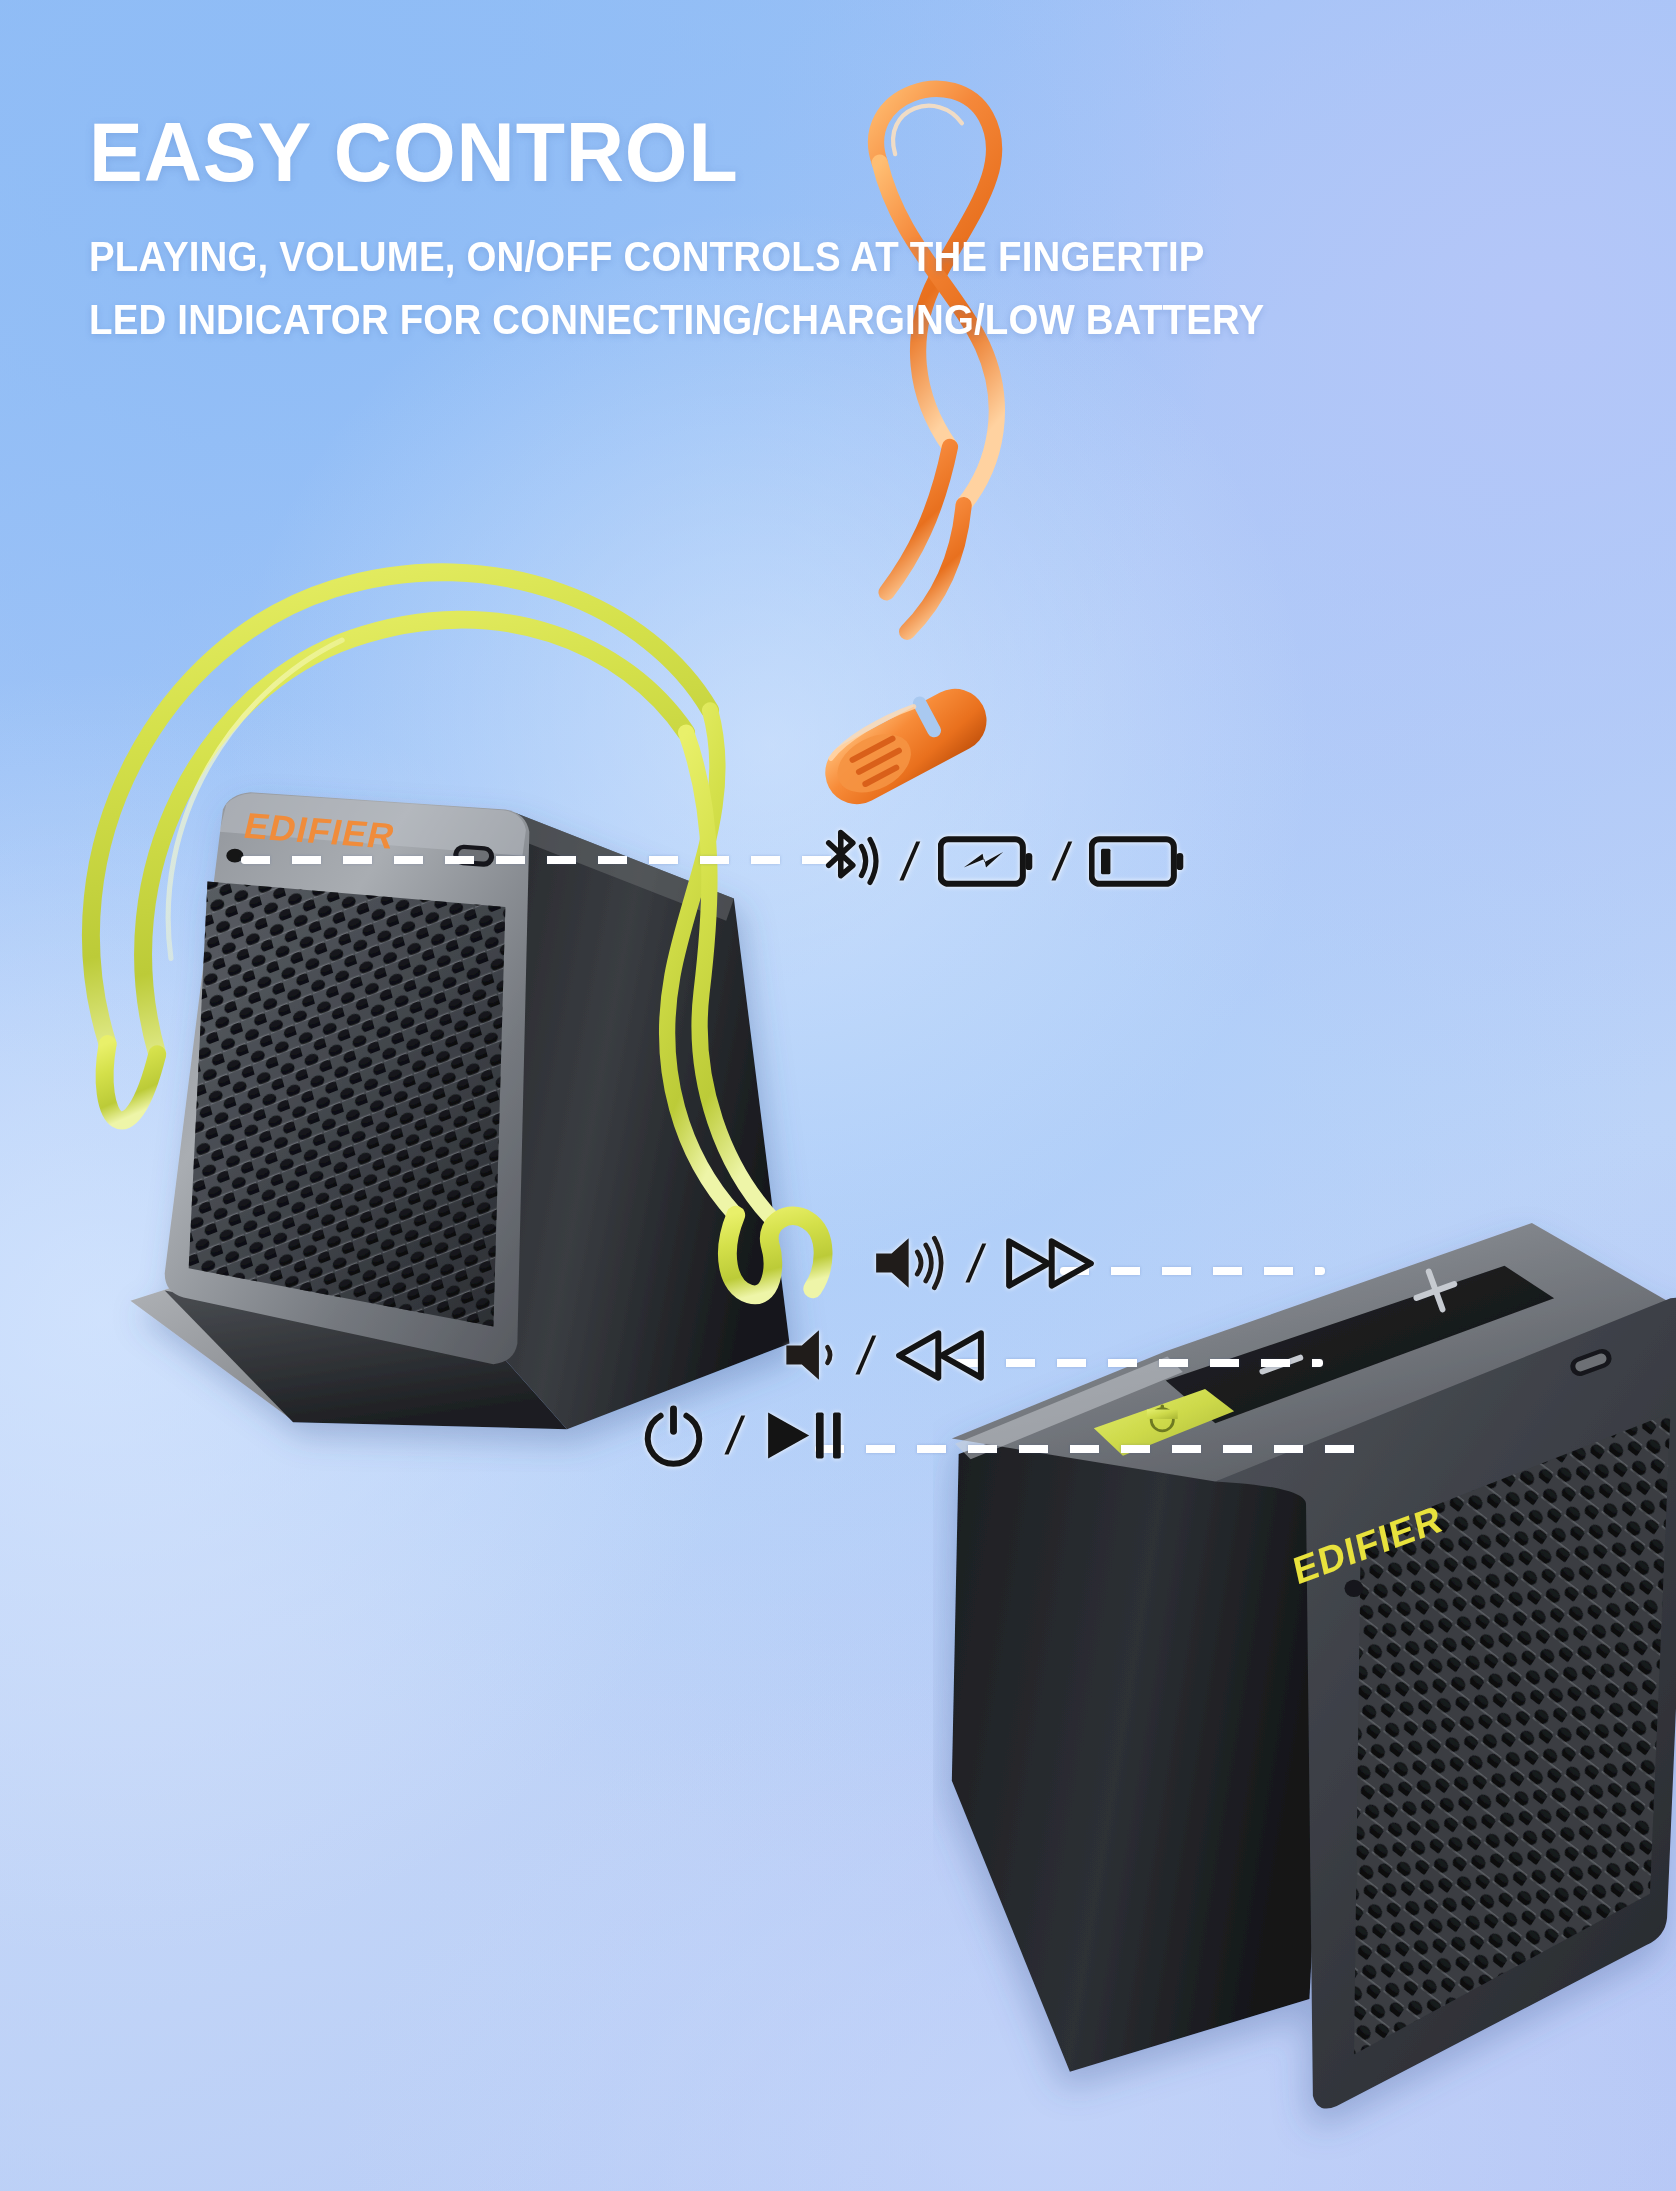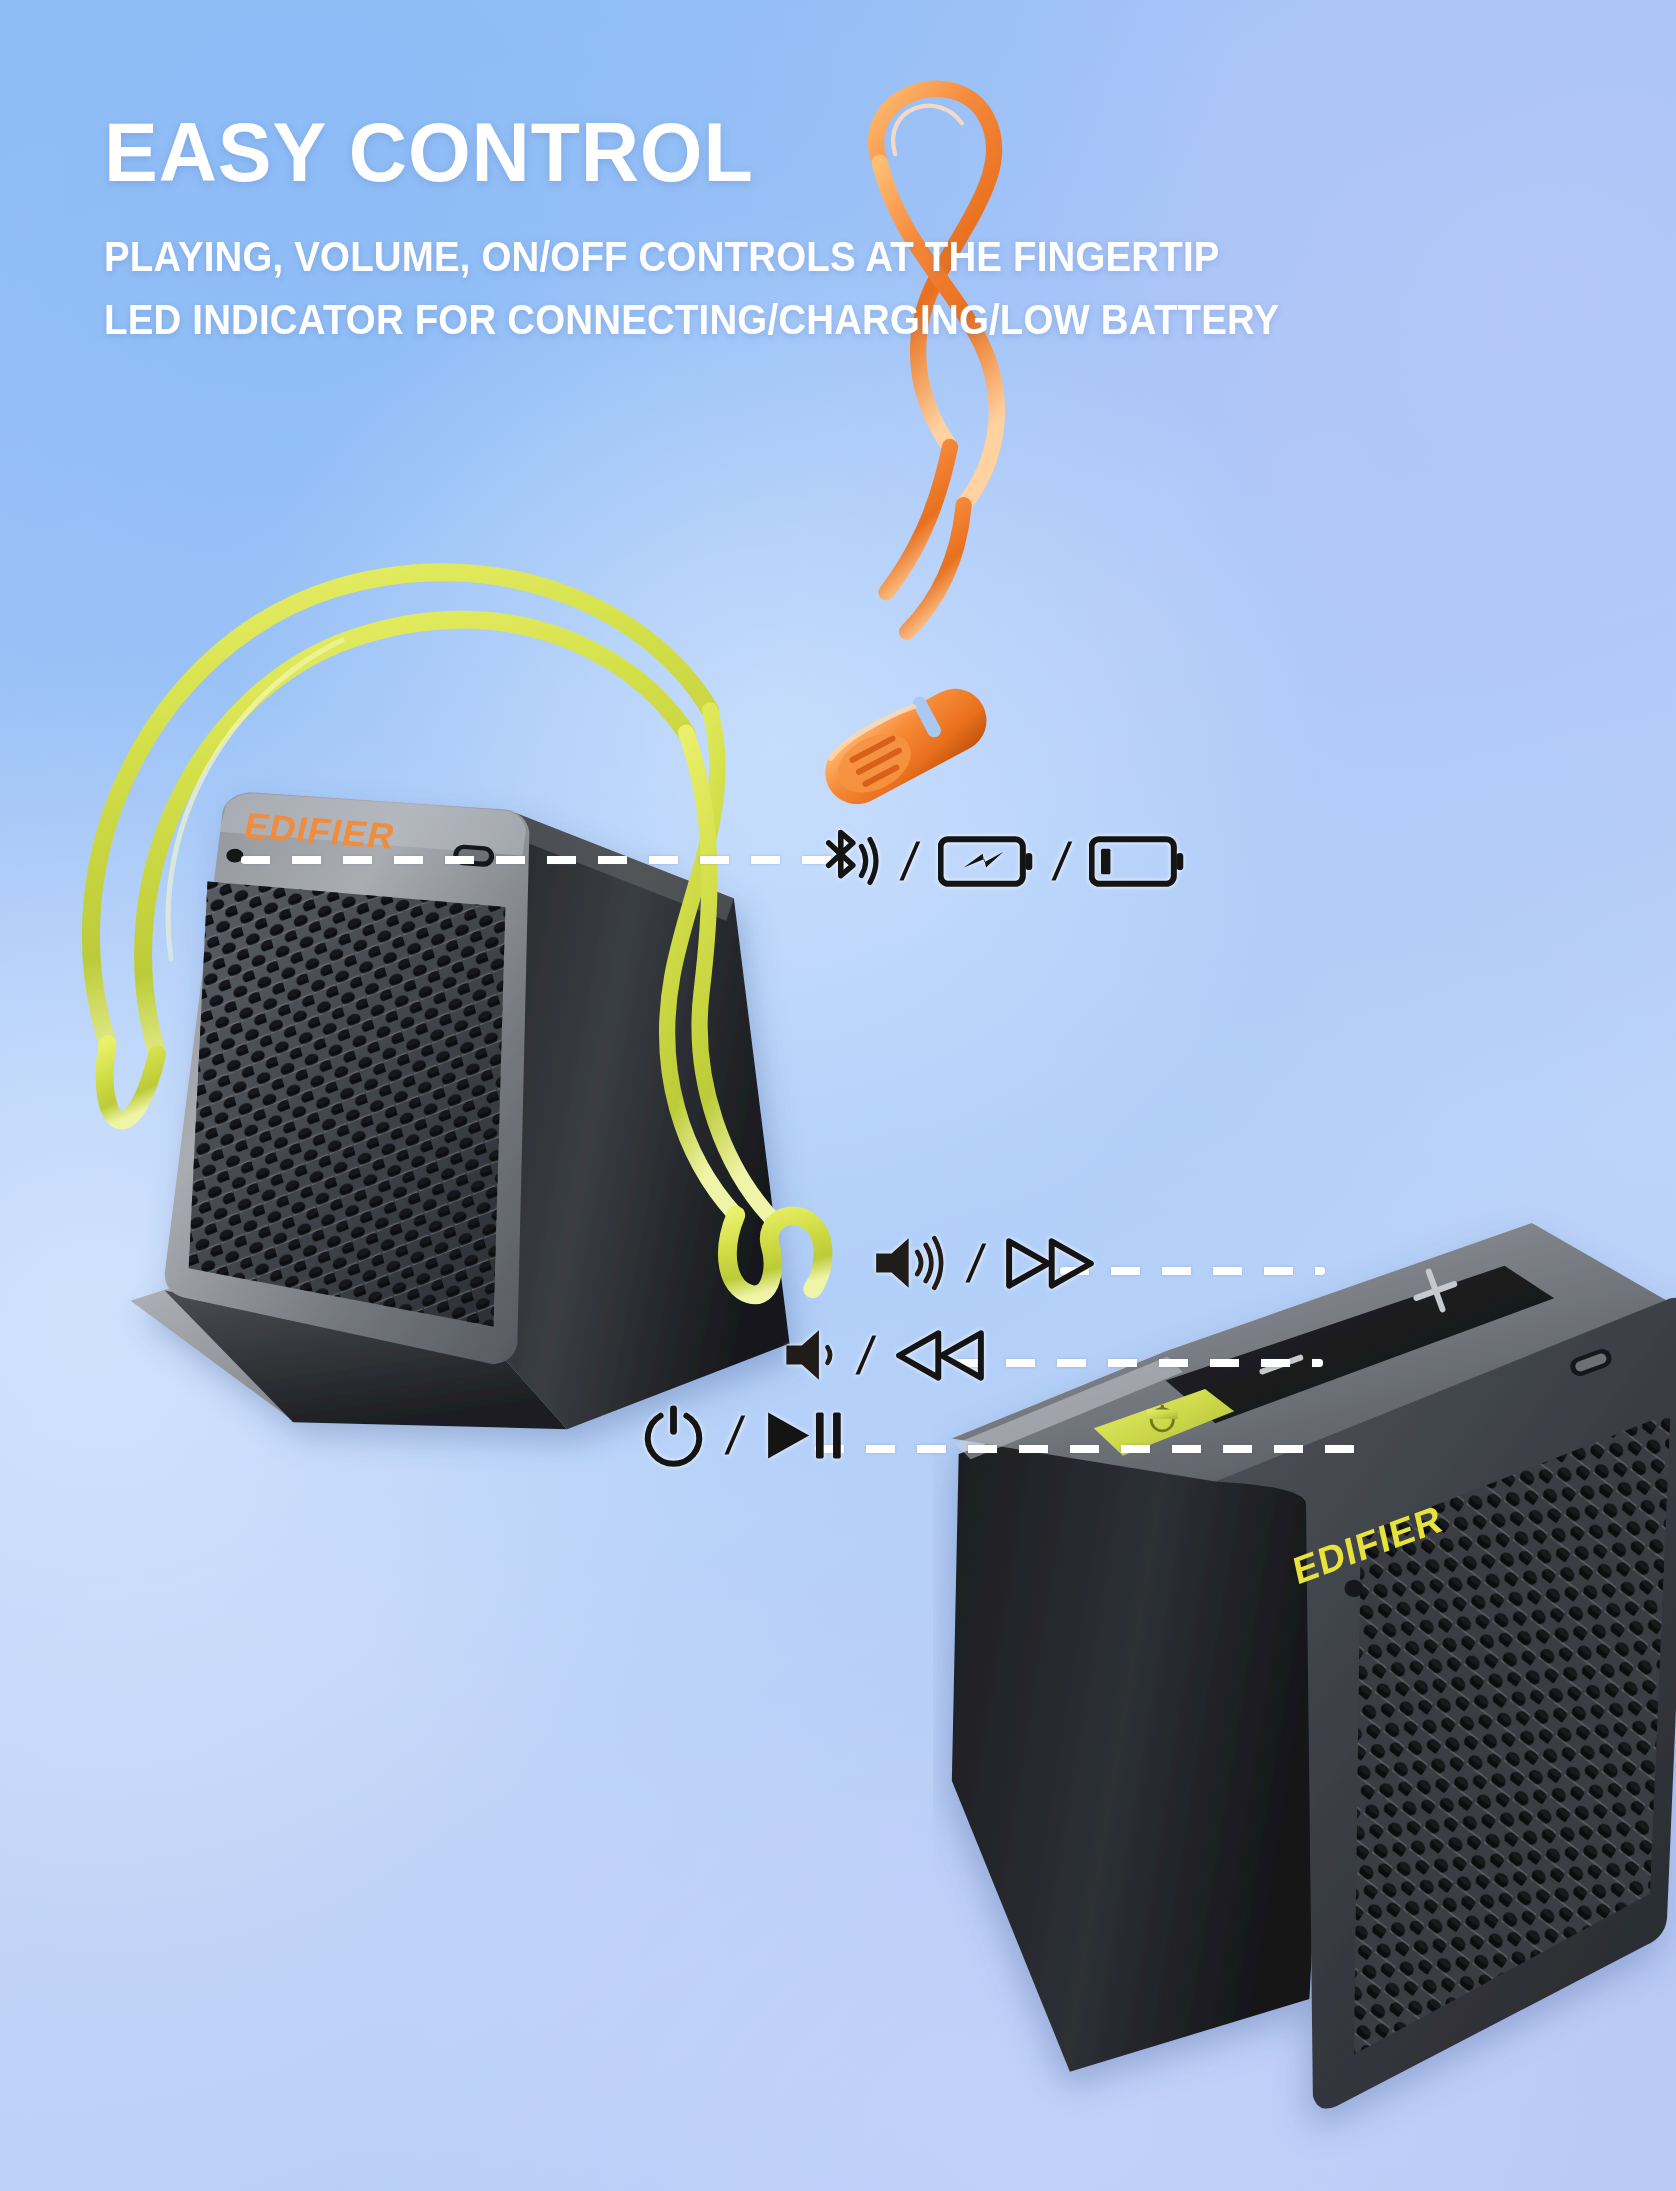--- a/index.html
+++ b/index.html
@@ -27,21 +27,21 @@
     background:radial-gradient(ellipse 55% 42% at 6% 60%, rgba(214,231,255,.75) 0%, rgba(214,231,255,0) 70%);
   }
   .bg-glow-mid {
     background:radial-gradient(ellipse 45% 34% at 46% 34%, rgba(226,238,255,.55) 0%, rgba(226,238,255,0) 72%);
   }
   .bg-glow-bottom {
     background:radial-gradient(ellipse 60% 30% at 62% 97%, rgba(198,215,250,.7) 0%, rgba(198,215,250,0) 70%);
   }
 
   
-  #headings { position:absolute; left:104px; top:110px; z-index:40; }
+  #headings { position:absolute; left:89px; top:110px; z-index:40; }
   #title {
     font-size:84px; font-weight:700; line-height:1.0; color:#ffffff;
     letter-spacing:0.9px; transform:scaleX(.96); transform-origin:left center;
     text-shadow:0 1.7px 8.6px rgba(80,120,190,.30);
   }
   .sub {
     color:#ffffff; font-weight:700; font-size:42px; line-height:1.28;
     letter-spacing:0.2px; transform:scaleX(.915); transform-origin:left center;
     text-shadow:0 1.7px 6.8px rgba(80,120,190,.28);
     white-space:nowrap;

